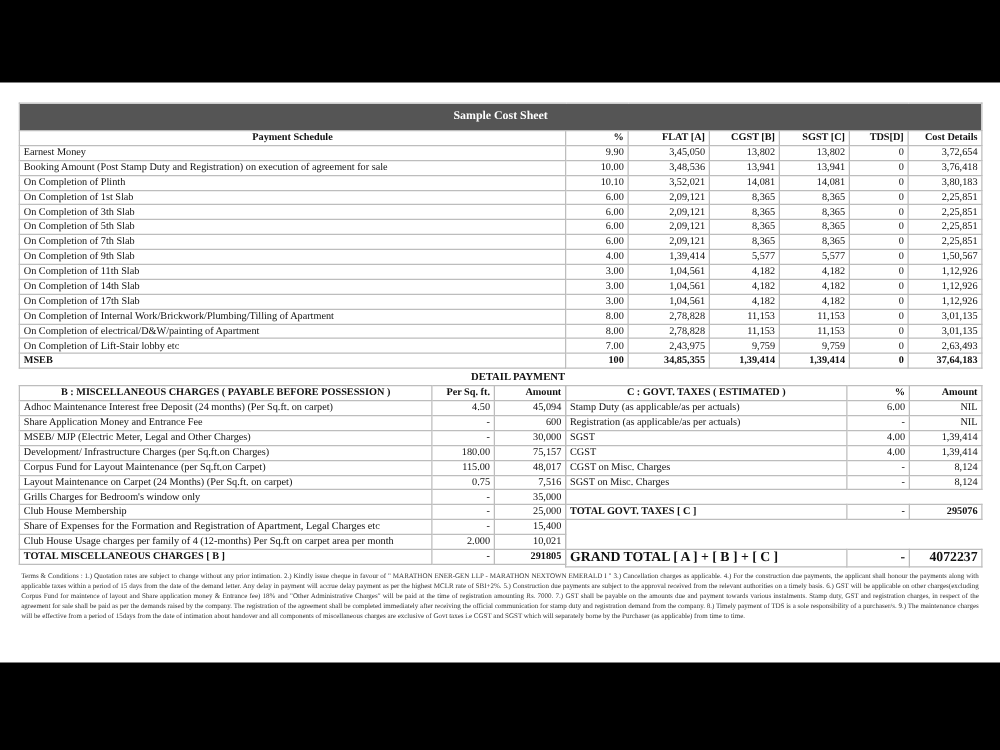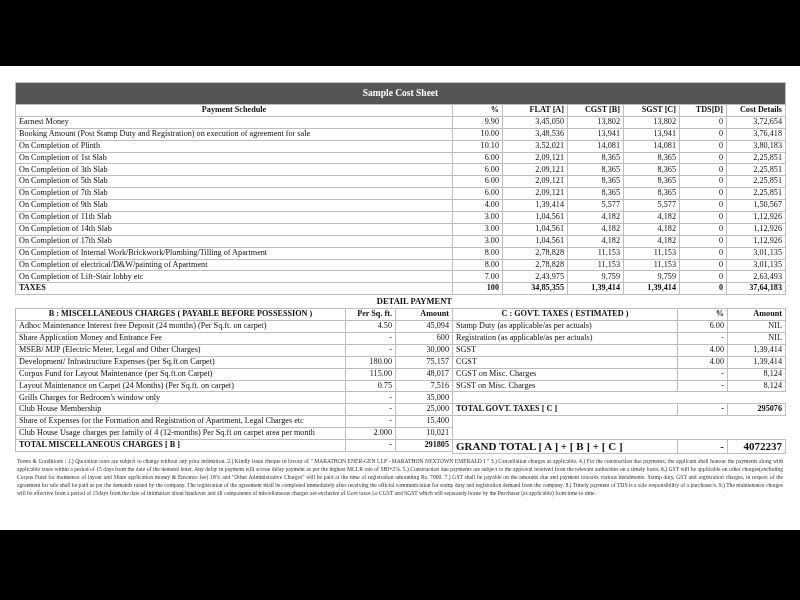--- a/index.html
+++ b/index.html
@@ -191,21 +191,21 @@
             <td class="r">7.00</td>
             <td class="r">2,43,975</td>
             <td class="r">9,759</td>
             <td class="r">9,759</td>
             <td class="r">0</td>
             <td class="r">2,63,493</td>
           </tr>
         </tbody>
       <tbody>
           <tr class="total">
-        <td>TAXES</td>
+        <td>MSEB</td>
         <td class="r">100</td>
         <td class="r">34,85,355</td>
         <td class="r">1,39,414</td>
         <td class="r">1,39,414</td>
         <td class="r">0</td>
         <td class="r">37,64,183</td>
       </tr>
     </tbody>
       </table>
 
@@ -242,21 +242,21 @@
                 <td>Share Application Money and Entrance Fee</td>
                 <td class="r">-</td>
                 <td class="r">600</td>
               </tr>
               <tr>
                 <td>MSEB/ MJP (Electric Meter, Legal and Other Charges)</td>
                 <td class="r">-</td>
                 <td class="r">30,000</td>
               </tr>
               <tr>
-                <td>Development/ Infrastructure Expenses (per Sq.ft.on Carpet)</td>
+                <td>Development/ Infrastructure Charges (per Sq.ft.on Charges)</td>
                 <td class="r">180.00</td>
                 <td class="r">75,157</td>
               </tr>
               <tr>
                 <td>Corpus Fund for Layout Maintenance (per Sq.ft.on Carpet)</td>
                 <td class="r">115.00</td>
                 <td class="r">48,017</td>
               </tr>
               <tr>
                 <td>Layout Maintenance on Carpet (24 Months) (Per Sq.ft. on carpet)</td>

